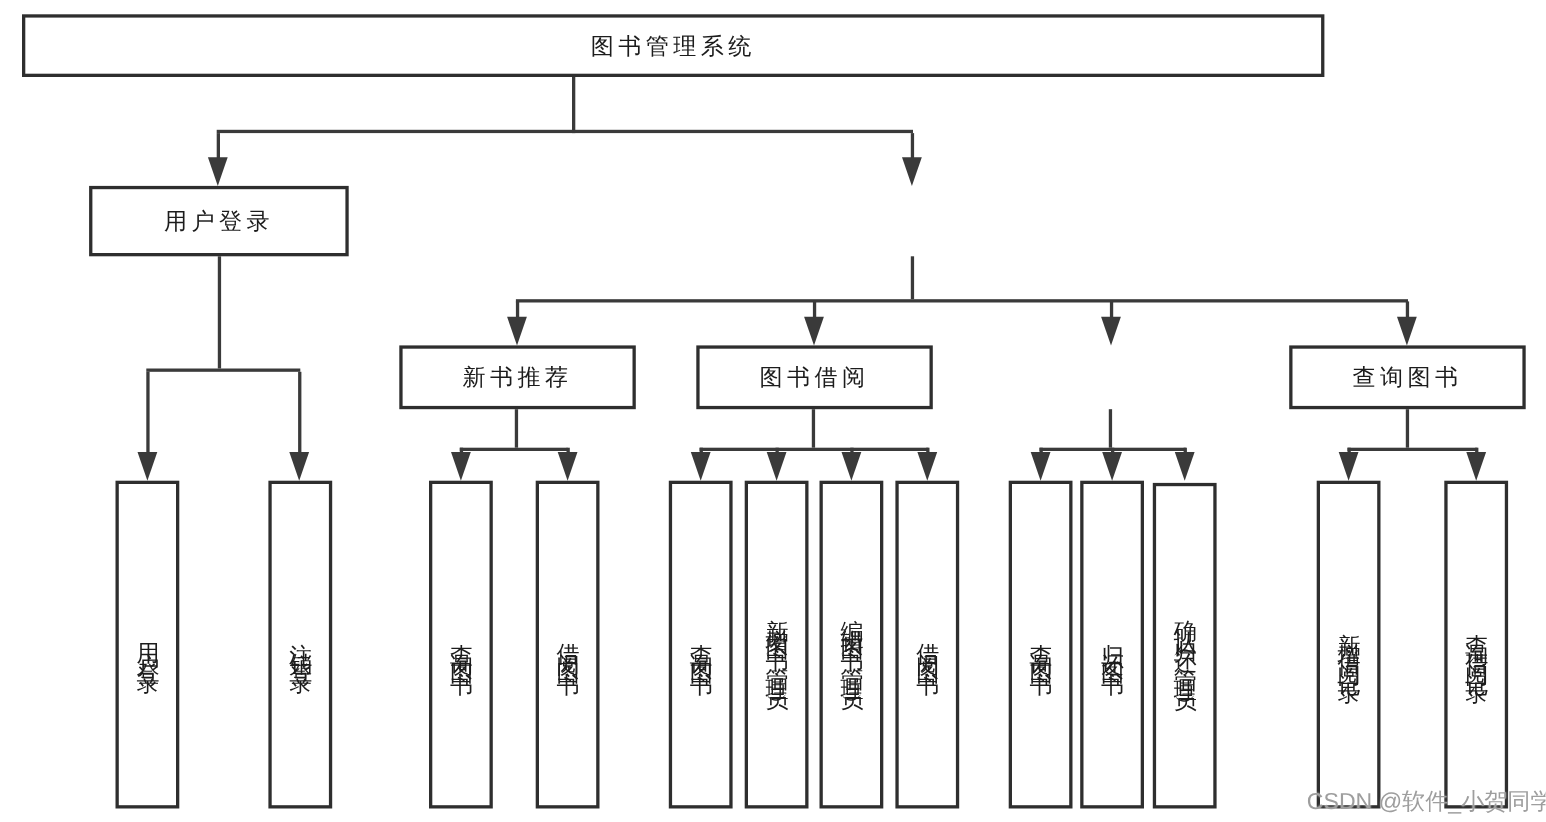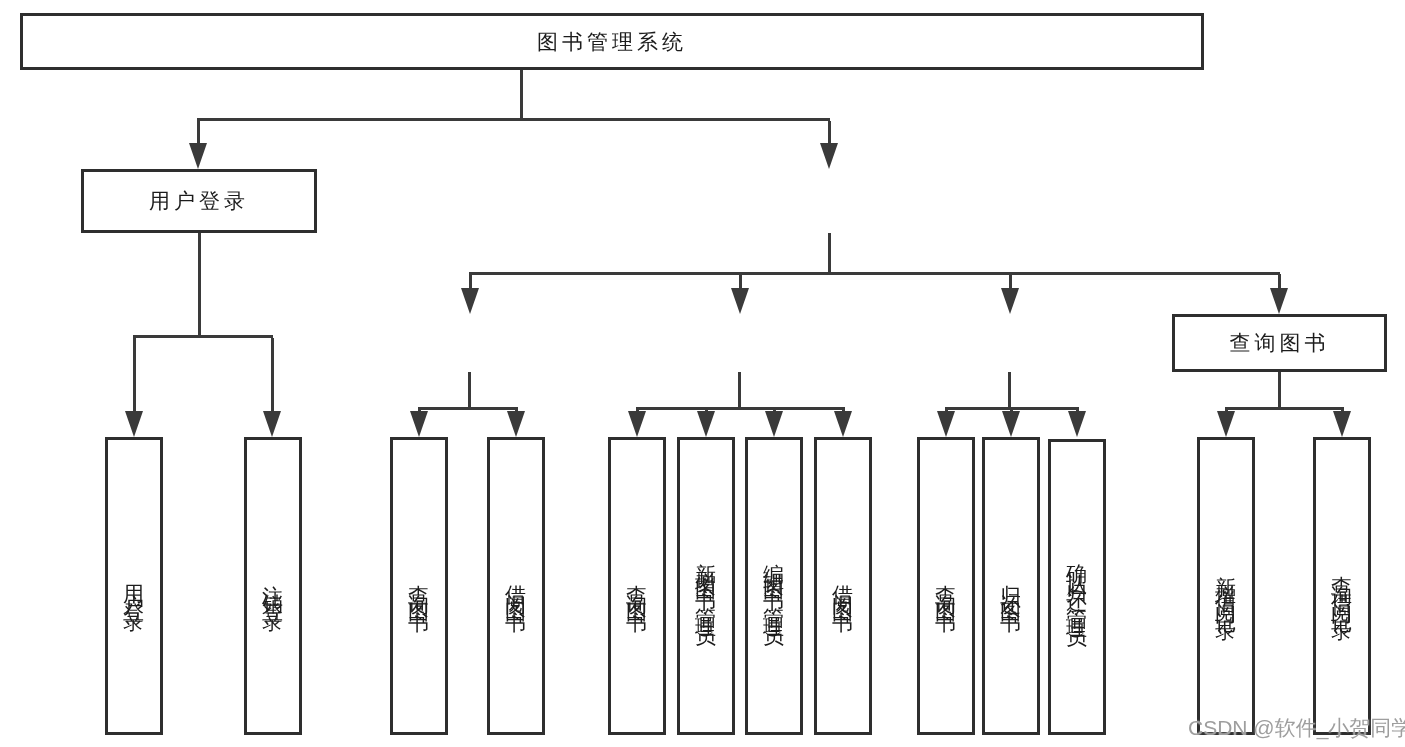--- a/index.html
+++ b/index.html
@@ -31,20 +31,26 @@
 <div class="canvas">
 
   <div class="box" style="left:20px;top:13px;width:1184px;height:57px">
     <span class="hlabel">图书管理系统</span>
   </div>
 
   <div class="box" style="left:81px;top:169px;width:236px;height:64px">
     <span class="hlabel">用户登录</span>
   </div>
 
+  <div class="box" style="left:363px;top:314px;width:215px;height:58px">
+    <span class="hlabel">新书推荐</span>
+  </div>
+  <div class="box" style="left:633px;top:314px;width:215px;height:58px">
+    <span class="hlabel">图书借阅</span>
+  </div>
   <div class="box" style="left:1172px;top:314px;width:215px;height:58px">
     <span class="hlabel">查询图书</span>
   </div>
 
   <div class="box" style="left:105px;top:437px;width:58px;height:298px">
     <span class="vtext">用户登录</span>
   </div>
   <div class="box" style="left:244px;top:437px;width:58px;height:298px">
     <span class="vtext">注销登录</span>
   </div>

